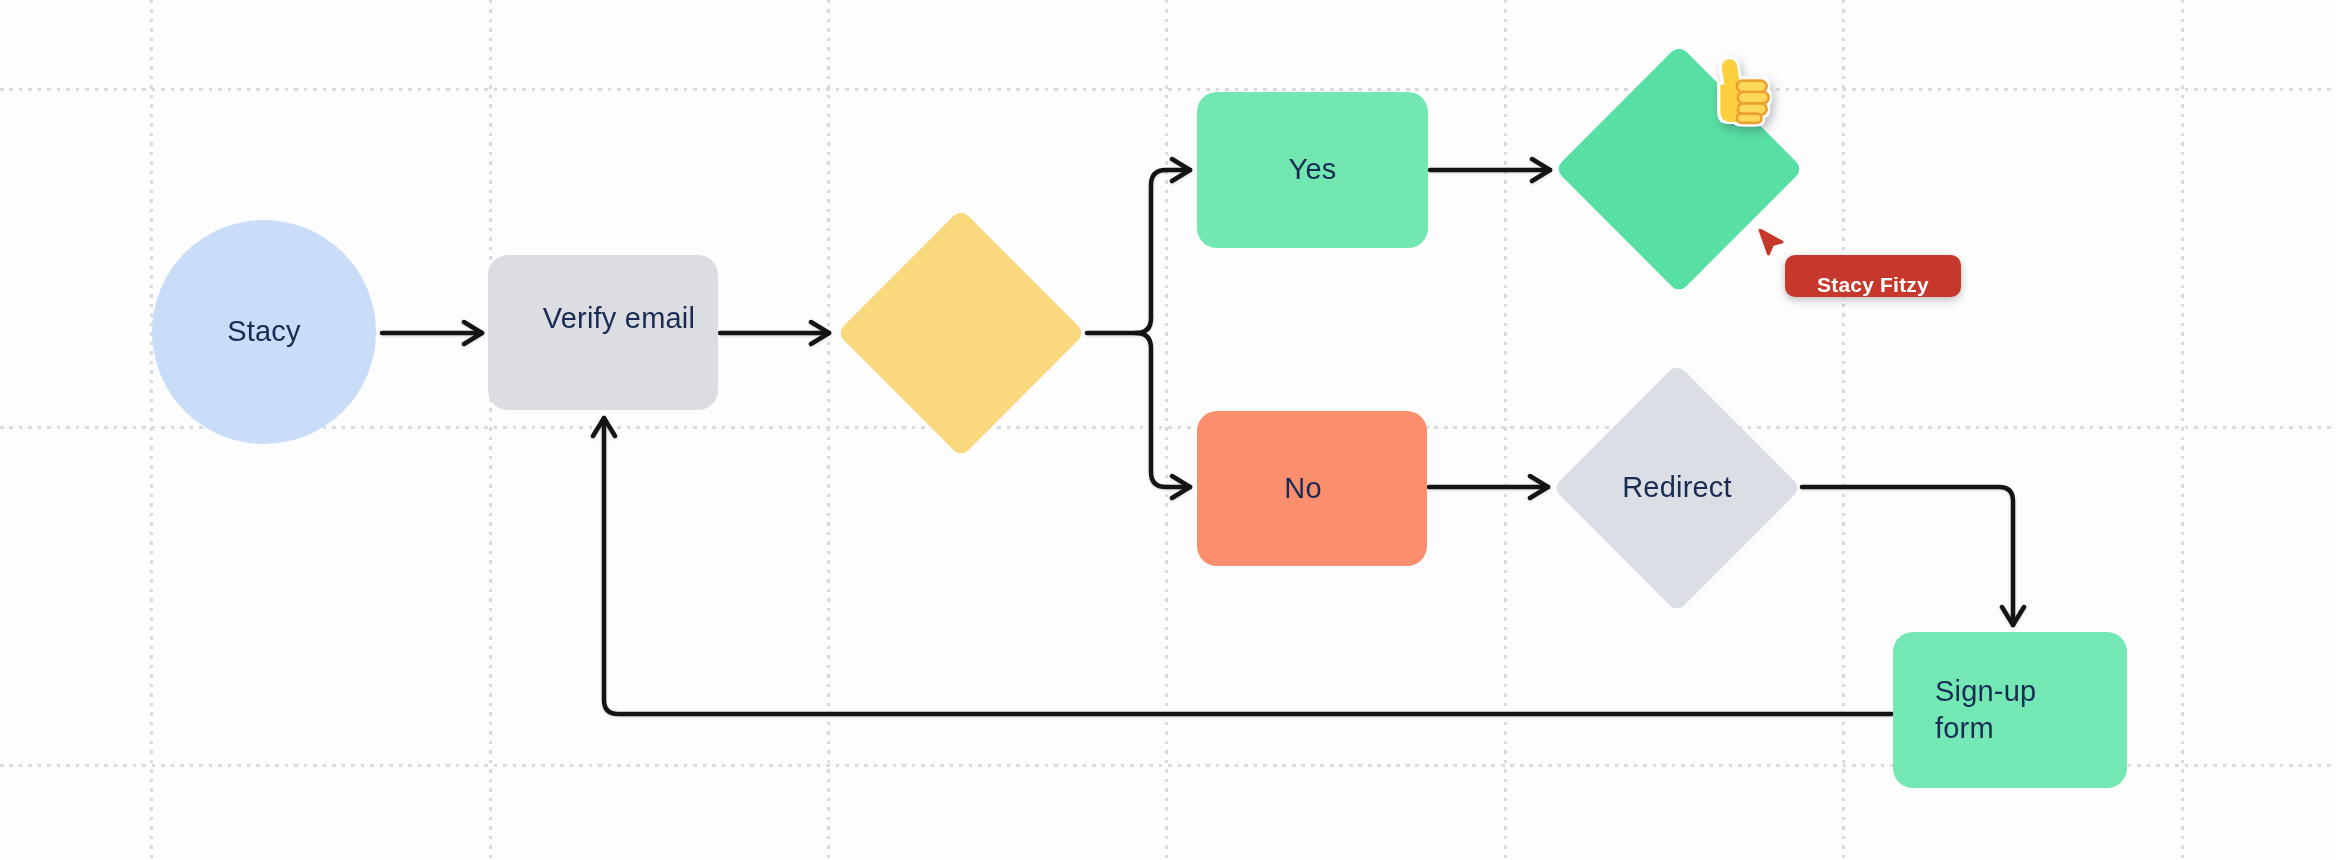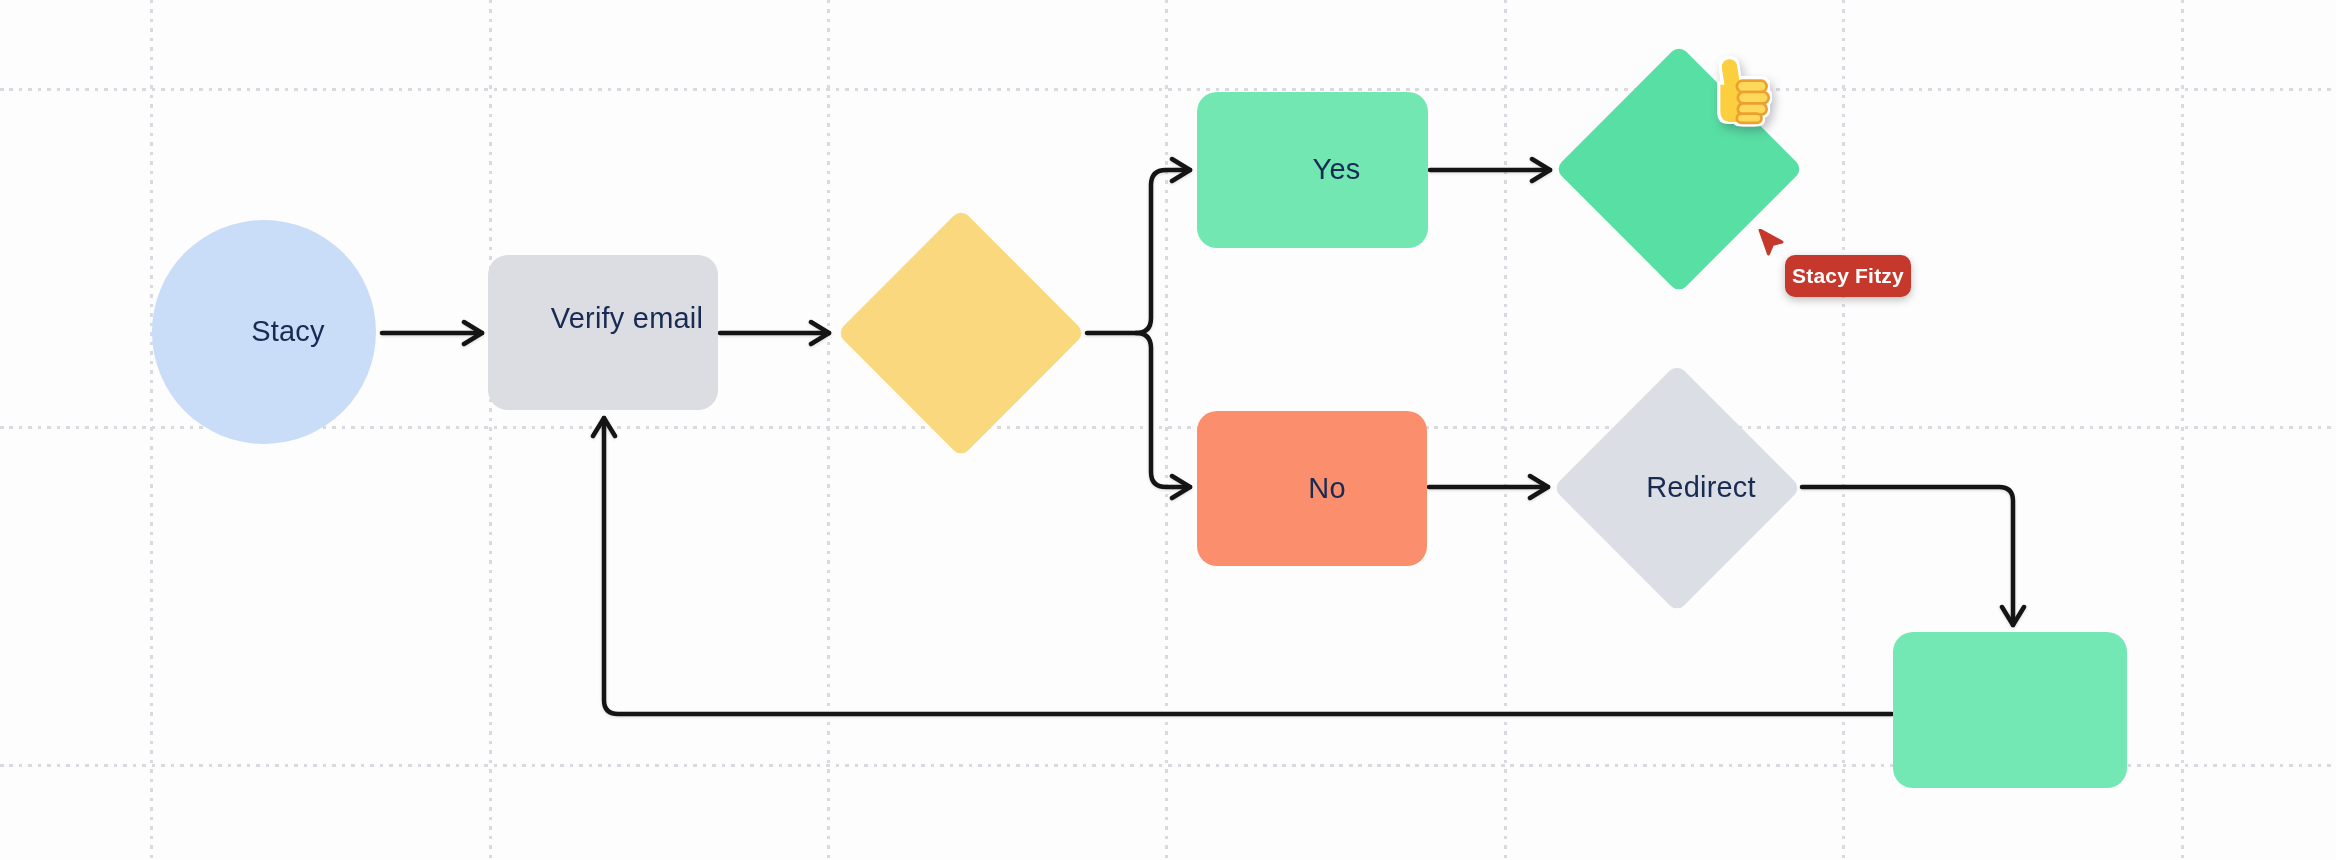--- a/index.html
+++ b/index.html
@@ -24,34 +24,34 @@
     filter:drop-shadow(0 1.5px 1.5px rgba(0,0,0,.15));
   }
   #edges path.conn{ fill:none; stroke:var(--ink); stroke-width:4.5px; stroke-linecap:round; }
   
   .node{ position:absolute; z-index:2; }
   .rect-node{ border-radius:20px; }
   .circle-node{ border-radius:50%; }
   .diamond-node{ width:176px; height:176px; transform:rotate(45deg); border-radius:10px; }
   .node-label{
     position:absolute; z-index:3; display:flex; align-items:center; justify-content:center;
-    text-align:left; color:var(--text); font-size:29px; line-height:1.28; letter-spacing:.2px;padding-left:24px;
+    text-align:left; color:var(--text); font-size:29px; line-height:1.28; letter-spacing:.2px;
   }
   
   #sticker{
     position:absolute; left:1712px; top:56px; z-index:4;
     filter:drop-shadow(2.5px 0 0 #fff) drop-shadow(-2.5px 0 0 #fff)
            drop-shadow(0 2.5px 0 #fff) drop-shadow(0 -2.5px 0 #fff)
            drop-shadow(3px 5px 5px rgba(40,40,60,.28));
   }
   
   #cursor{ position:absolute; left:1758px; top:229px; z-index:5; }
   #cursor-chip{
     position:absolute; left:1785px; top:255px; height:42px; z-index:5;
-    display:flex; align-items:center; padding:0 7px; border-radius:10px;
+    display:flex; align-items:flex-end; padding:0 32px; border-radius:10px;
     color:#fff; font-size:21px; font-weight:bold; letter-spacing:.2px;
     box-shadow:0 3px 8px rgba(0,0,0,.25);
   }
 </style>
 </head>
 <body>
 
 <div id="canvas" style="background: rgb(253, 253, 253);">
 
   <div class="grid-v" style="left:150px"></div>
@@ -79,36 +79,37 @@
     <path class="conn" d="M 1430,170 H 1550" marker-end="url(#arrow)"></path>
     <path class="conn" d="M 1429,487 H 1548" marker-end="url(#arrow)"></path>
     <path class="conn" d="M 1802,487 H 1999 Q 2013,487 2013,501 V 625" marker-end="url(#arrow)"></path>
     <path class="conn" d="M 1892,714 H 618 Q 604,714 604,700 V 418" marker-end="url(#arrow)"></path>
   </svg>
 
   <div class="node circle-node" style="left: 152px; top: 220px; width: 224px; height: 224px; background: rgb(201, 220, 248);"></div>
   <div class="node-label" style="left:152px; top:220px; width:224px; height:224px">Stacy</div>
 
   <div class="node rect-node" style="left: 488px; top: 255px; width: 230px; height: 155px; background: rgb(220, 221, 226);"></div>
-  <div class="node-label" style="left:488px; top:255px; width:230px; height:127px">Verify email</div>
+  <div class="node-label" style="left:504px; top:255px; width:230px; height:127px">Verify email</div>
 
   <div class="node diamond-node" style="left: 873px; top: 245px; background: rgb(250, 216, 125);"></div>
 
   <div class="node rect-node" style="left: 1197px; top: 92px; width: 231px; height: 156px; background: rgb(114, 231, 178);"></div>
   <div class="node-label" style="left:1197px; top:92px; width:231px; height:156px">Yes</div>
 
   <div class="node rect-node" style="left: 1197px; top: 411px; width: 230px; height: 155px; background: rgb(251, 142, 108);"></div>
   <div class="node-label" style="left:1197px; top:411px; width:212px; height:155px">No</div>
 
   <div class="node diamond-node" style="left: 1591px; top: 81px; background: rgb(88, 223, 164);"></div>
 
   <div class="node diamond-node" style="left: 1589px; top: 400px; background: rgb(220, 222, 229);"></div>
   <div class="node-label" style="left:1589px; top:400px; width:176px; height:176px">Redirect</div>
 
   <div class="node rect-node" style="left: 1893px; top: 632px; width: 234px; height: 156px; background: rgb(116, 232, 180);"></div>
+  <div class="node-label" style="left:1935px; top:632px; width:150px; height:156px">Sign-up form</div>
 
   <div id="sticker">
     <svg width="62" height="70" viewBox="0 0 60 68">
       <rect x="11" y="3" width="15" height="36" rx="7.5" fill="#FBCF3D" transform="rotate(-9 18 21)"></rect>
       <path d="M8 28 h22 v36 h-13 a9 9 0 0 1 -9 -9 Z" fill="#FBCF3D"></path>
       <rect x="24" y="24" width="29" height="11" rx="5.5" fill="#FCD95B" stroke="#EDA030" stroke-width="2.6"></rect>
       <rect x="25" y="35" width="30" height="11" rx="5.5" fill="#FCD95B" stroke="#EDA030" stroke-width="2.6"></rect>
       <rect x="25" y="46" width="28" height="11" rx="5.5" fill="#FCD95B" stroke="#EDA030" stroke-width="2.6"></rect>
       <rect x="24" y="56" width="24" height="9" rx="4.5" fill="#FCD95B" stroke="#EDA030" stroke-width="2.6"></rect>
     </svg>

